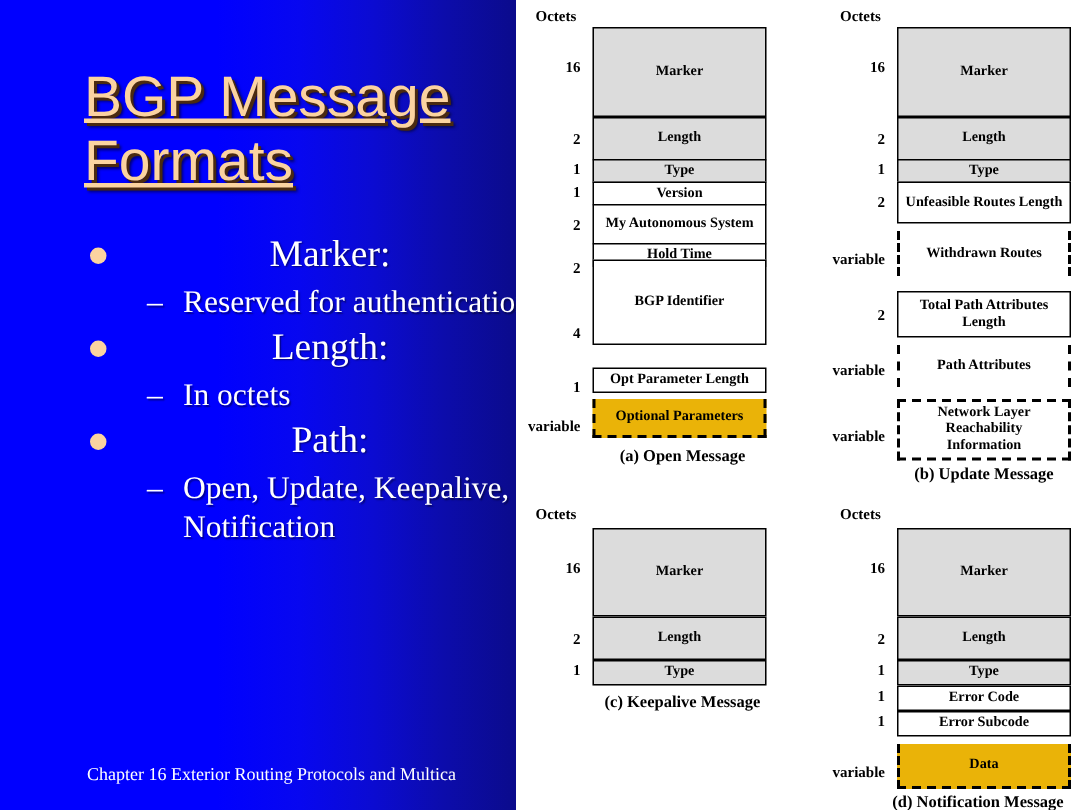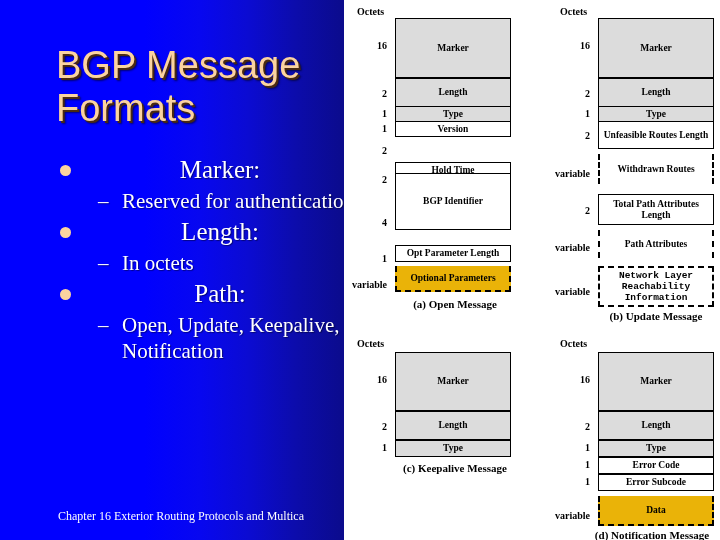--- a/index.html
+++ b/index.html
@@ -35,21 +35,21 @@
     width: 320px;
     font-family: "Liberation Sans", sans-serif;
     font-size: 38px;
     line-height: 43px;
     font-weight: 400;
     color: #fbd3a0;
     text-shadow: 2px 2px 0 #4a2a10, 3px 3px 2px rgba(0,0,0,.55);
     white-space: nowrap;
     letter-spacing: 0px;
   }
-  #slide-title .tline { display: block; }
+  #slide-title .tline { display: block; text-decoration: underline; }
 
   #bullets {
     position: absolute;
     left: 56px;
     top: 152px;
     width: 300px;
     color: #ffffff;
   }
   .l1 {
     position: relative;
@@ -214,20 +214,21 @@
     <div class="lbl" style="left:0px; top:84px; width:32px;">2</div>
     <div class="row shaded" style="left:40px; top:74px; width:116px; height:29px;">Length</div>
 
     <div class="lbl" style="left:0px; top:104px; width:32px;">1</div>
     <div class="row shaded" style="left:40px; top:102px; width:116px; height:16px;">Type</div>
 
     <div class="lbl" style="left:0px; top:119px; width:32px;">1</div>
     <div class="row solid" style="left:40px; top:117px; width:116px; height:16px;">Version</div>
 
     <div class="lbl" style="left:0px; top:141px; width:32px;">2</div>
+    <div class="row solid" style="left:40px; top:132px; width:116px; height:27px;">My Autonomous System</div>
 
     <div class="lbl" style="left:0px; top:170px; width:32px;">2</div>
     <div class="row solid" style="left:40px; top:158px; width:116px; height:16px;">Hold Time</div>
 
     <div class="lbl" style="left:0px; top:213px; width:32px;">4</div>
     <div class="row solid" style="left:40px; top:169px; width:116px; height:57px;">BGP Identifier</div>
 
     <div class="lbl" style="left:0px; top:249px; width:32px;">1</div>
     <div class="row solid" style="left:40px; top:241px; width:116px; height:17px;">Opt Parameter Length</div>
 
@@ -255,21 +256,21 @@
     <div class="lbl" style="left:-8px; top:164px; width:46px;">variable</div>
     <div class="row sidebars" style="left:46px; top:150px; width:116px; height:30px;">Withdrawn Routes</div>
 
     <div class="lbl" style="left:0px; top:201px; width:38px;">2</div>
     <div class="row solid" style="left:46px; top:190px; width:116px; height:31px;">Total Path Attributes Length</div>
 
     <div class="lbl" style="left:-8px; top:238px; width:46px;">variable</div>
     <div class="row sidebars" style="left:46px; top:226px; width:116px; height:28px;">Path Attributes</div>
 
     <div class="lbl" style="left:-8px; top:282px; width:46px;">variable</div>
-    <div class="row dashed" style="left:46px; top:262px; width:116px; height:41px; padding:0 6px;font-family:Liberation Mono, monospace;">Network Layer Reachability Information</div>
+    <div class="row dashed" style="left:46px; top:262px; width:116px; height:41px; padding:0 6px;">Network Layer Reachability Information</div>
 
     <div class="caption" style="left:34px; top:306px; width:140px;">(b) Update Message</div>
   </div>
 
   <div class="fig" style="left:355px; top:336px; width:165px; height:140px;">
     <div class="octets-hdr" style="left:2px; top:2px;">Octets</div>
 
     <div class="lbl" style="left:0px; top:38px; width:32px;">16</div>
     <div class="row shaded" style="left:40px; top:16px; width:116px; height:59px;">Marker</div>
 

